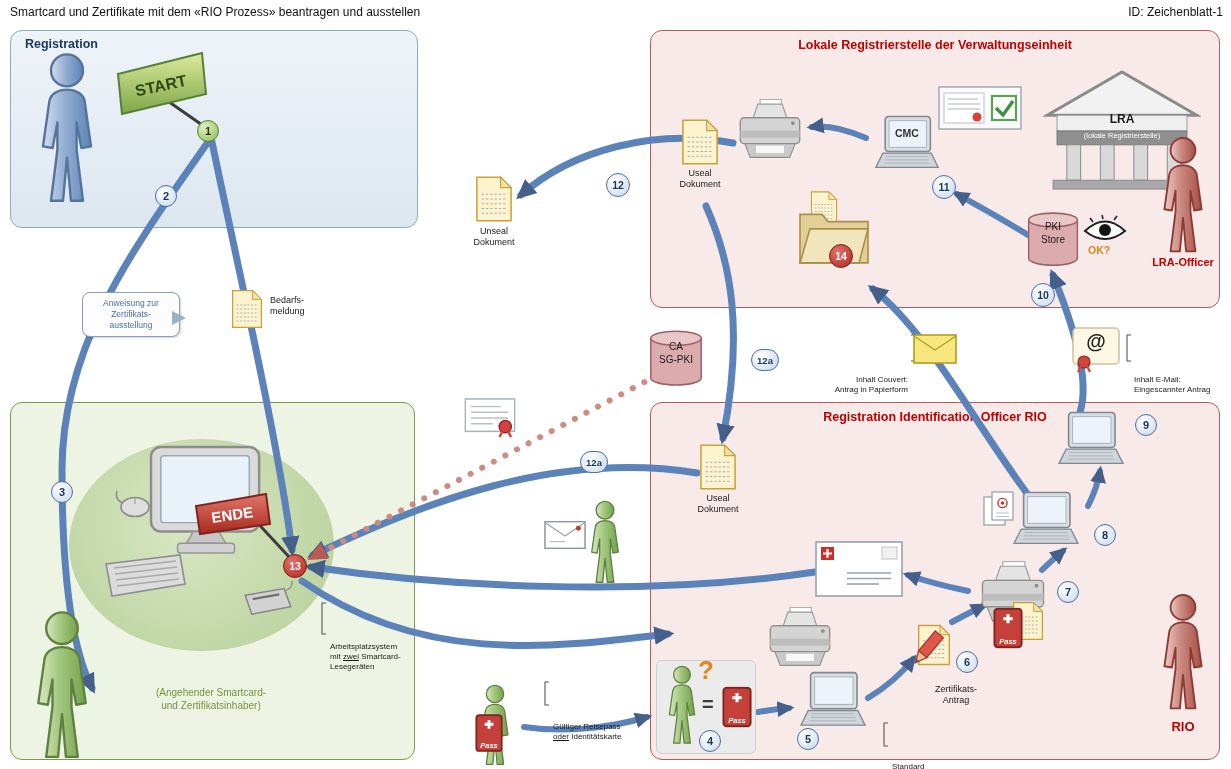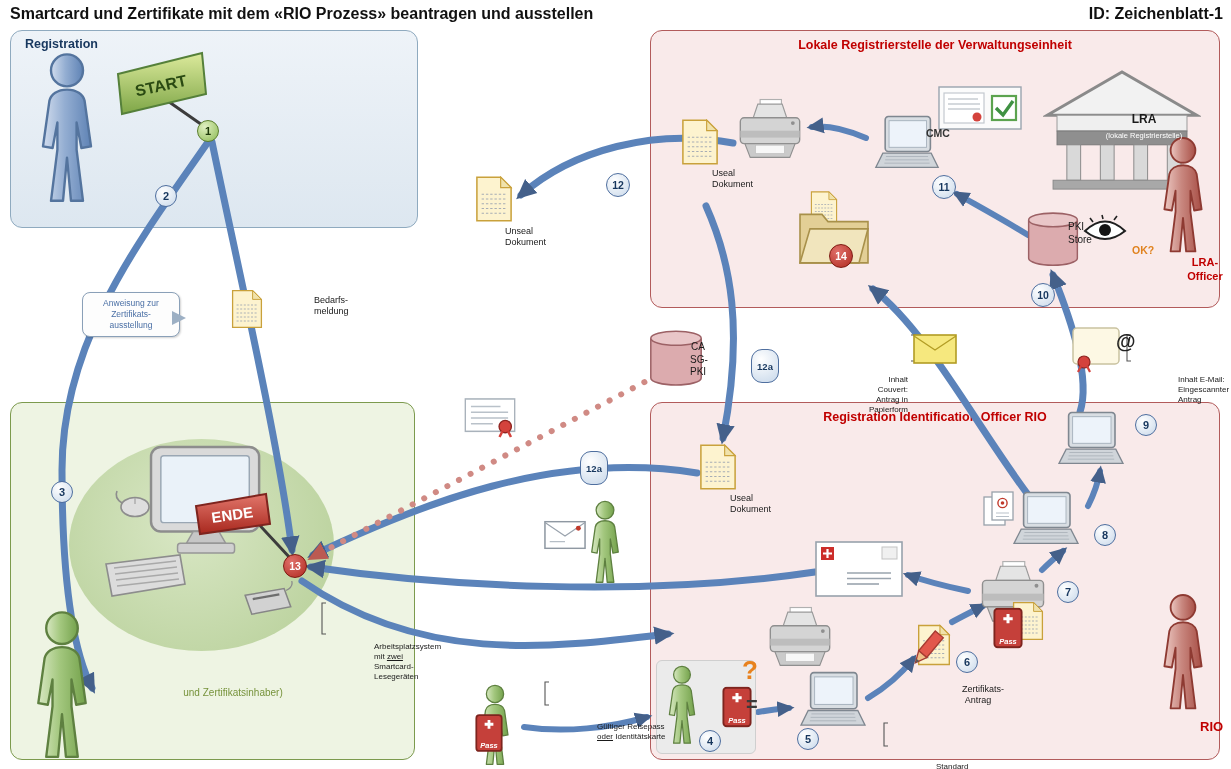--- a/index.html
+++ b/index.html
@@ -12,39 +12,39 @@
   .region-title { position:absolute; font-weight:bold; font-size:12.5px; }
   .ellipse { position:absolute; border-radius:50%; background:radial-gradient(circle at 45% 40%, #d9e7c5, #b5ce96); }
   .box { position:absolute; z-index:3; background:#ebebeb; border:1px solid #cfcfcf; border-radius:6px; }
   .arrows { position:absolute; left:0; top:0; z-index:2; }
   .arrow { fill:none; stroke:#5b83ba; stroke-width:7; stroke-linecap:round; }
   .arrow.s { stroke-width:6; }
   .dotted { fill:none; stroke:#d08a84; stroke-width:6; stroke-dasharray:0.1 13; stroke-linecap:round; }
   .pole { stroke:#3c3c3c; stroke-width:3; stroke-linecap:round; fill:none; }
   .bracket { stroke:#555; stroke-width:1.1; fill:none; }
   .icon { position:absolute; z-index:4; }
-  .txt { position:absolute; z-index:5; line-height:1.25;padding-left:44px; }
+  .txt { position:absolute; z-index:5; line-height:1.25; }
   .lbl { font-size:9px; }
   .lbl.small { font-size:8px;margin-top:40px; }
   .center { text-align:center; }
   .right { text-align:right; }
   .ul { text-decoration:underline; }
   .badge { position:absolute; width:22px; height:22px; border-radius:50%; border:1.6px solid #4f6f9f;
            background:radial-gradient(circle at 35% 30%, #ffffff, #c8d8ea); color:#17375e; font-weight:bold;
            font-size:11px; display:flex; align-items:center; justify-content:center; z-index:6; }
   .badge.d2 { width:24px; height:24px; font-size:10.5px; }
-  .badge.wide { width:28px; height:34px; border-radius:11px; font-size:9.5px; }
+  .badge.wide { width:28px; height:22px; border-radius:11px; font-size:9.5px; }
   .badge.greenb { background:radial-gradient(circle at 35% 30%, #e0f0c2, #8cba52); border-color:#5c7f2e; color:#1f3a0a; }
   .badge.redb { background:radial-gradient(circle at 35% 30%, #e0706a, #b02a20); border-color:#7e1a12; color:#fff; }
   .bubble { position:absolute; z-index:5; background:#fdfdfd; border:1.2px solid #8aa0b8; border-radius:8px;
             padding:5px 4px; font-size:8.5px; color:#4a6fa5; text-align:center; line-height:1.3;
             box-shadow:1px 1px 2px rgba(0,0,0,.18); }
   .bubble::after { content:""; position:absolute; right:-14px; top:18px; border:7px solid transparent;
                    border-left:14px solid #9db0c4; }
-  .hdr { position:absolute; font-size:16px; font-weight:bold; color:#111; z-index:5; }
+  .hdr { position:absolute; font-size:12px; font-weight:normal; color:#111; z-index:5; }
   .passcard { position:absolute; z-index:4; }
   .pass-label { position:absolute; left:0; right:0; bottom:3px; text-align:center; color:#fff;
                 font-size:7.5px; font-style:italic; font-weight:bold; }
   svg text { font-family:"Liberation Sans", sans-serif; }
 </style>
 </head>
 <body>
 
 <div class="canvas">
 
@@ -52,20 +52,21 @@
     <div class="region-title" style="left:14px;top:6px;color:#17375e">Registration</div>
   </div>
 
   <div class="region pink" style="left:650px;top:30px;width:570px;height:278px">
     <div class="region-title center" style="left:0;top:7px;width:100%;color:#c00000">Lokale Registrierstelle der Verwaltungseinheit</div>
   </div>
 
   <div class="region green" style="left:10px;top:402px;width:405px;height:358px">
     <div class="ellipse" style="left:58px;top:36px;width:265px;height:212px"></div>
     <div class="txt center" style="left:30px;top:284px;width:340px;color:#77933c">
+      <div style="font-size:10px">(Angehender Smartcard-</div>
       <div style="font-size:10px">und Zertifikatsinhaber)</div>
     </div>
   </div>
 
   <div class="region pink" style="left:650px;top:402px;width:570px;height:358px">
     <div class="region-title center" style="left:0;top:7px;width:100%;color:#c00000">Registration Identification Officer RIO</div>
   </div>
 
   <svg class="arrows" width="1231" height="769" viewBox="0 0 1231 769">
     <defs>

